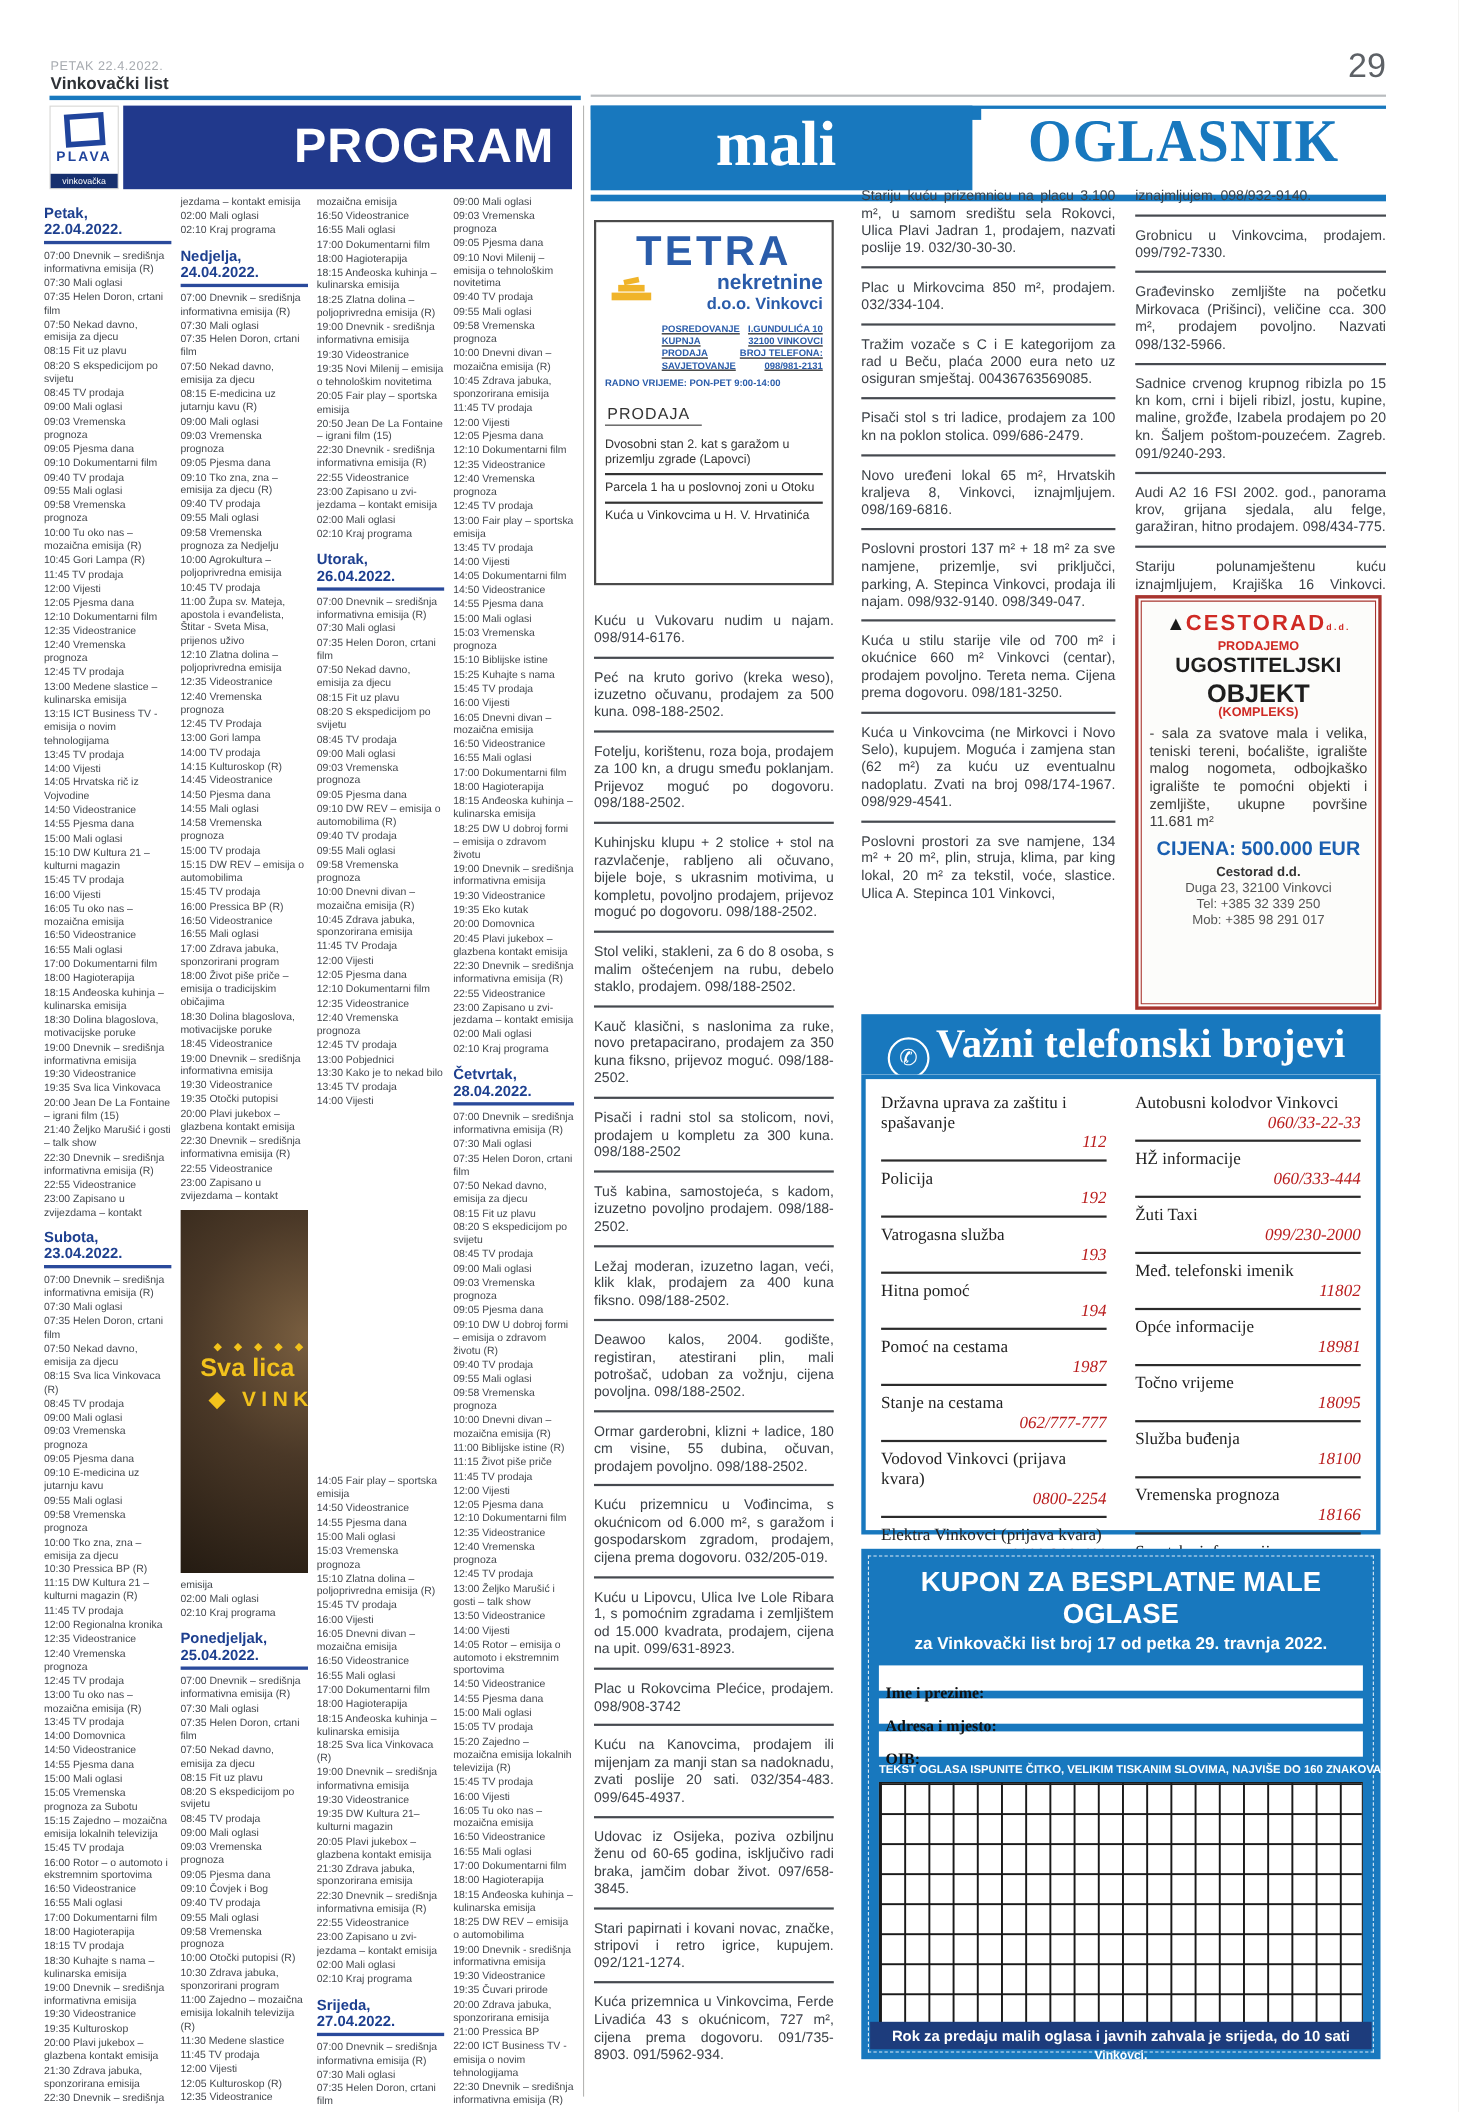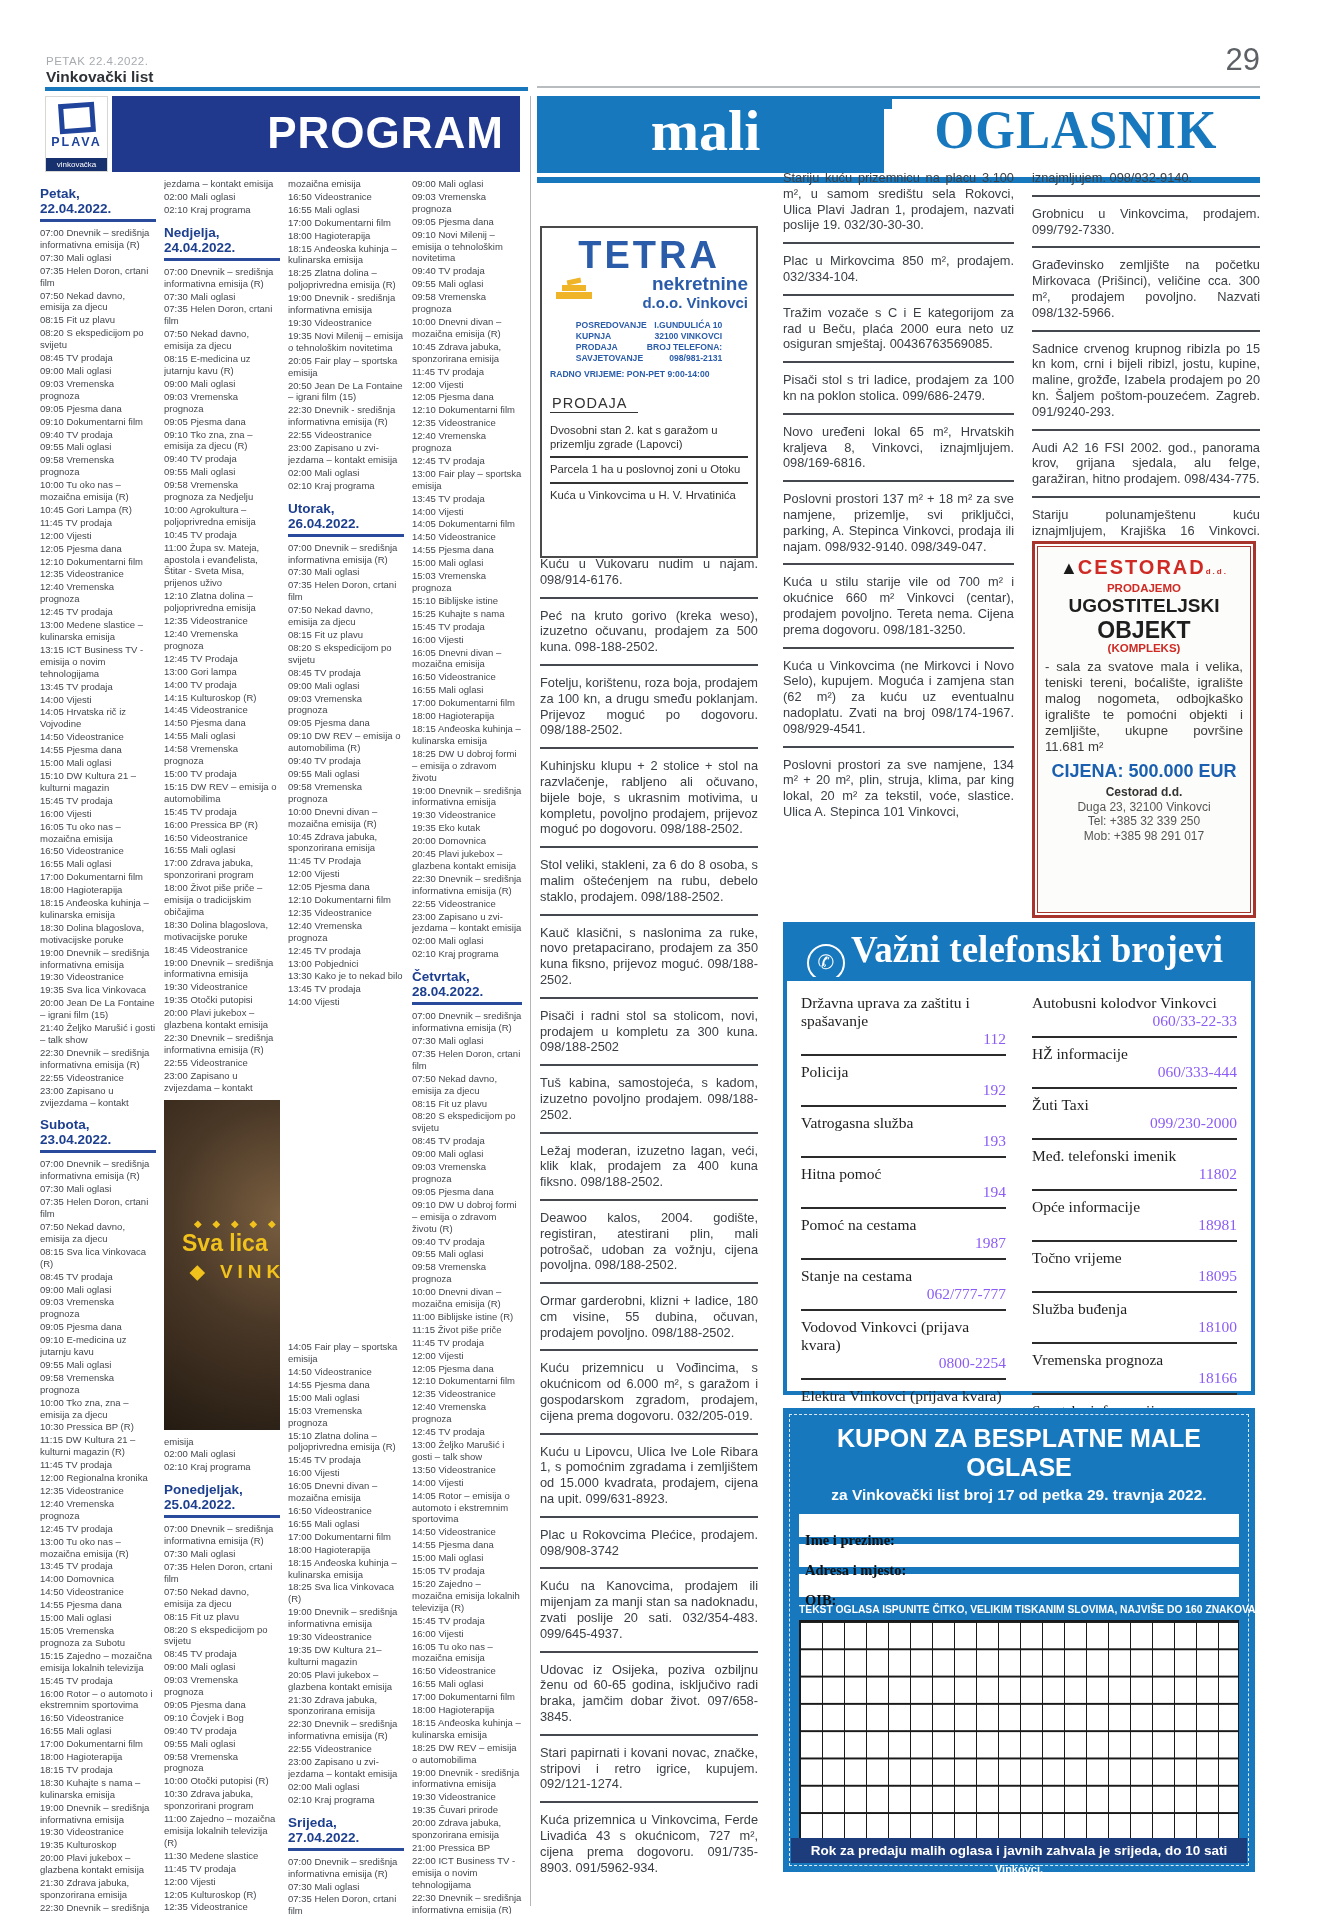--- a/index.html
+++ b/index.html
@@ -33,31 +33,31 @@
   .prog-photo{width:238px;height:330px;position:relative;z-index:2;margin:6px 0;
       background:radial-gradient(circle at 50% 35%,#7a5f40 0%,#4a3827 45%,#241b12 100%);}
   .ph-diamonds{position:absolute;left:30px;top:118px;color:#f2c21c;font-size:10px;letter-spacing:4px;}
   .ph-l1{position:absolute;left:18px;top:130px;color:#f2c21c;font-size:23px;font-weight:700;}
   .ph-l2{position:absolute;left:26px;top:160px;color:#f2c21c;font-size:19px;font-weight:800;letter-spacing:5px;}
   
   .ads{position:absolute;}
   .ad{font-size:12.8px;line-height:15.8px;color:#3b4046;text-align:justify;}
   .ad + .ad{border-top:2px solid #45494f;margin-top:9px;padding-top:9px;}
   
-  .tetra{position:absolute;left:540px;top:200px;width:218px;height:332px;border:2px solid #4a4a4a;box-sizing:border-box;background:#fff;padding:8px 8px 0;margin-top:26px;}
+  .tetra{position:absolute;left:540px;top:200px;width:218px;height:332px;border:2px solid #4a4a4a;box-sizing:border-box;background:#fff;padding:8px 8px 0;}
   .tetra-name{font-size:38px;font-weight:800;color:#2a5caa;text-align:center;letter-spacing:3px;line-height:38px;}
   .tetra-logo-row{position:relative;height:42px;}
   .pyr{position:absolute;left:6px;top:4px;}
   .pyr div{background:#f0b429;margin:1px auto;}
   .pyr .p1{width:14px;height:5px;transform:rotate(-12deg);}
   .pyr .p2{width:24px;height:6px;}
   .pyr .p3{width:36px;height:7px;}
   .tetra-sub{font-size:19px;font-weight:800;color:#2a5caa;text-align:right;line-height:20px;}
   .tetra-sub2{font-size:15px;font-weight:800;color:#2a5caa;text-align:right;border-bottom:0;line-height:18px;}
-  .tetra-info{display:flex;justify-content:center;margin-top:4px;}
+  .tetra-info{display:flex;justify-content:flex-end;margin-top:4px;text-decoration:underline;}
   .tetra-services div{font-size:8.6px;font-weight:700;color:#2a5caa;line-height:11px;}
   .tetra-addr div{font-size:8.6px;font-weight:700;color:#2a5caa;line-height:11px;text-align:right;}
   .tetra-hours{font-size:8.6px;font-weight:700;color:#2a5caa;margin-top:5px;}
   .tetra-sec{margin-top:16px;font-size:14.5px;color:#333;letter-spacing:1px;border-bottom:1.5px solid #333;display:inline-block;padding:0 10px 1px 2px;}
   .tetra-items{margin-top:6px;}
   .tetra-items div{font-size:11.3px;line-height:13.5px;color:#333;padding:5px 0;}
   .tetra-items div + div{border-top:2px solid #333;}
   
   .cestorad{position:absolute;left:1032px;top:541px;width:224px;height:377px;box-sizing:border-box;
             border:3px solid #a8342e;box-shadow:inset 0 0 0 2px #fff,inset 0 0 0 3px #a8342e;background:#fcfcfa;padding:12px 10px 0;text-align:center;}
@@ -76,21 +76,21 @@
   .phones-title{position:absolute;left:783px;top:922px;width:472px;height:55px;background:#1878be;color:#fff;
                 font-family:"Liberation Serif",serif;font-weight:700;font-size:37px;line-height:55px;padding-left:24px;box-sizing:border-box;}
   .ph-icon{display:inline-block;width:34px;height:34px;border:2.5px solid #fff;border-radius:50%;text-align:center;line-height:32px;font-size:20px;vertical-align:-7px;margin-right:6px;font-family:"DejaVu Sans",sans-serif;}
   .phones-box{position:absolute;left:783px;top:977px;width:472px;height:418px;border:4px solid #1878be;box-sizing:border-box;background:#fff;
               display:flex;padding:6px 14px;gap:26px;}
   .ph-col{flex:1;font-family:"Liberation Serif",serif;}
   .ph-row{display:flex;flex-wrap:wrap;justify-content:space-between;align-items:flex-end;border-bottom:2px solid #2b2b2b;padding:7px 0 6px;}
   .ph-row:last-child{border-bottom:none;}
   .ph-label{font-size:15.5px;color:#222;line-height:18px;}
   .ph-sub{font-size:11.5px;color:#222;width:100%;line-height:13px;}
-  .ph-num{font-size:15.5px;color:#8b5cf6;margin-left:auto;line-height:18px;}
+  .ph-num{font-size:15.5px;color:#b91c1c;margin-left:auto;line-height:18px;font-style:italic;}
   
   .kupon{position:absolute;left:783px;top:1408px;width:472px;height:464px;background:#1878be;box-sizing:border-box;padding:10px 16px 0;}
   .kupon-inner{position:absolute;left:6px;top:6px;right:6px;bottom:6px;border:1px dashed rgba(255,255,255,.85);pointer-events:none;}
   .k-title{text-align:center;color:#fff;font-weight:800;font-size:25px;margin-top:6px;}
   .k-sub{text-align:center;color:#fff;font-weight:700;font-size:15.5px;margin:4px 0 10px;}
   .k-field{background:#fff;height:23px;margin-bottom:7px;font-family:"Liberation Serif",serif;font-weight:700;font-size:14.5px;color:#111;padding:18px 0 0 6px;box-sizing:border-box;}
   .k-instr{color:#fff;font-weight:700;font-size:10.3px;margin:2px 0 5px;white-space:nowrap;}
   .k-grid{height:218px;background:#fff;border:1.5px solid #1a1a1a;
      background-image:linear-gradient(to right,#1a1a1a 1.5px,transparent 1.5px),linear-gradient(to bottom,#1a1a1a 1.5px,transparent 1.5px);
      background-size:22px 27.3px;}

